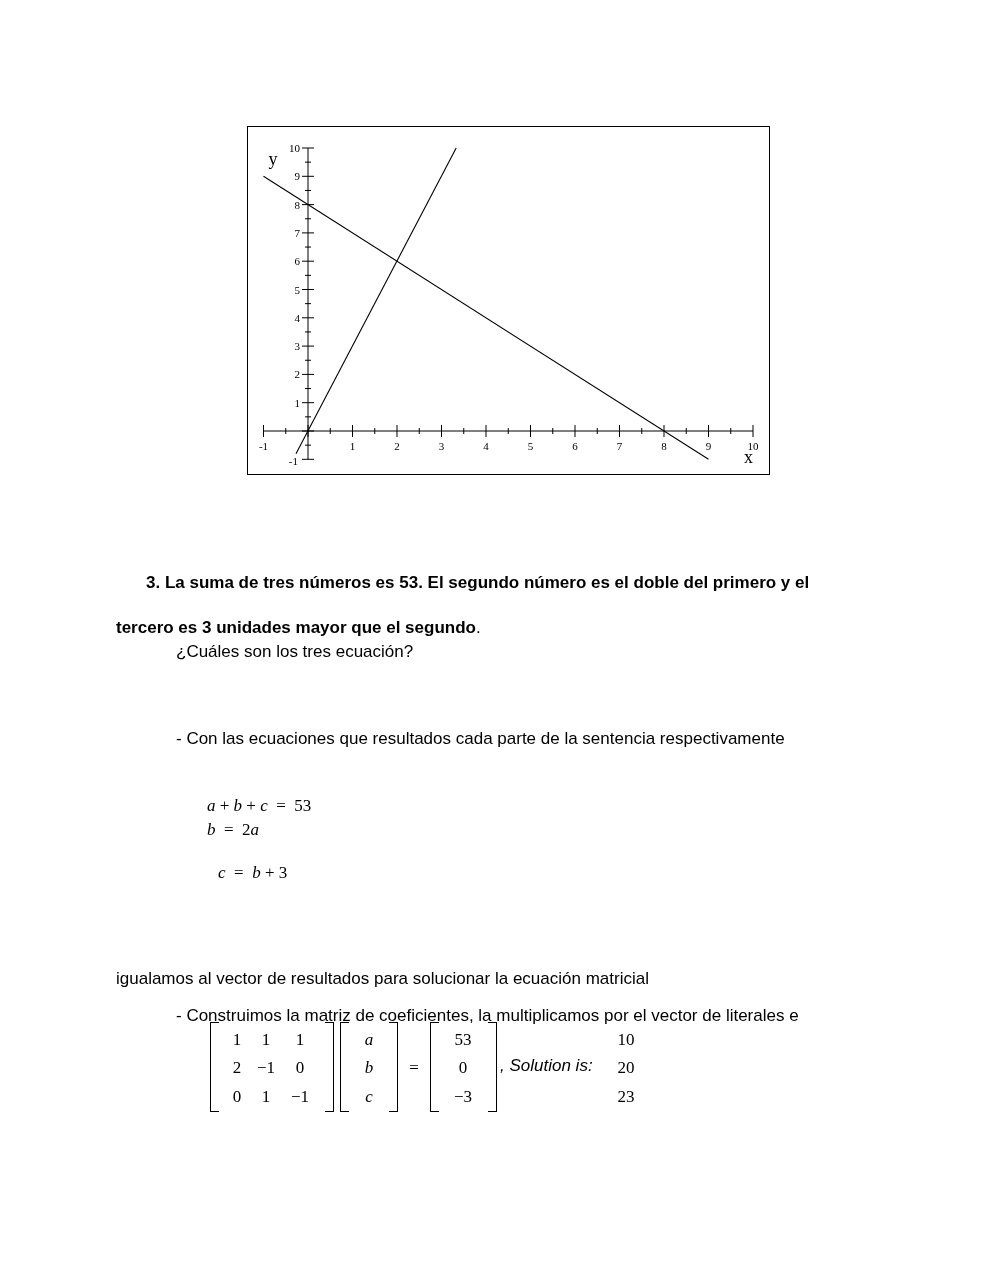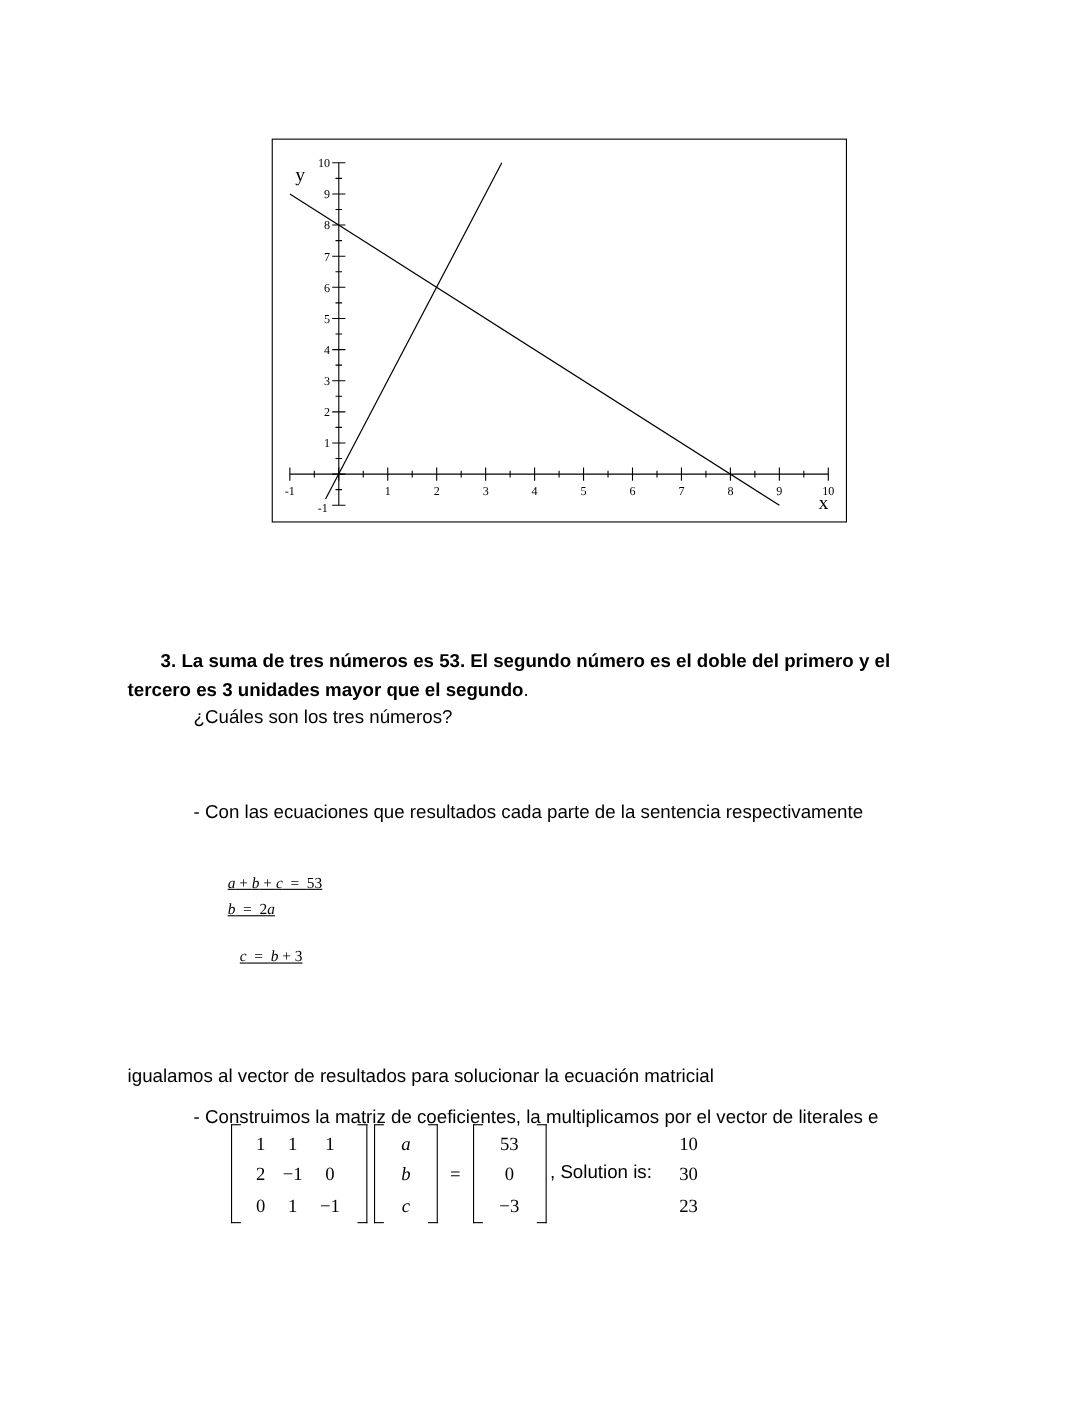--- a/index.html
+++ b/index.html
@@ -3,21 +3,21 @@
 <meta charset="utf-8">
 <style>
   html, body { margin:0; padding:0; background:#ffffff; }
   body { width:990px; height:1280px; position:relative; overflow:hidden; color:#000; }
   .sans { font-family: "Liberation Sans", sans-serif; }
   .abs { position:absolute; }
   #plot-frame { left:247px; top:126px; width:523px; height:349px; border:1px solid #000; box-sizing:border-box; }
   #plot-svg { position:absolute; left:0; top:0; }
   .txt { font-size:17px; line-height:20px; white-space:nowrap; }
   .bold { font-weight:bold; }
-  .math { font-family: "Liberation Serif", serif; font-size:14px; white-space:nowrap;text-decoration:underline; }
+  .math { font-family: "Liberation Serif", serif; font-size:17px; white-space:nowrap; }
   .math i { font-style:italic; }
   .bracket { position:absolute; border:1.4px solid #000; box-sizing:border-box; }
   .bl { border-right:none; width:9px; }
   .br { border-left:none; width:9px; }
   .cell { position:absolute; width:30px; text-align:center; font-family:"Liberation Serif", serif; font-size:17px; }
 </style>
 </head>
 <body>
 
 <div id="plot-frame" class="abs">
@@ -92,27 +92,27 @@
       <text x="52" y="81.6" text-anchor="end" font-size="11" font-family="Liberation Serif, serif">8</text>
       <text x="52" y="53.29999999999998" text-anchor="end" font-size="11" font-family="Liberation Serif, serif">9</text>
       <text x="52" y="25" text-anchor="end" font-size="11" font-family="Liberation Serif, serif">10</text>
       <text x="500.55" y="336" text-anchor="middle" font-size="18" font-family="Liberation Serif, serif">x</text>
       <text x="25" y="37.97999999999996" text-anchor="middle" font-size="18" font-family="Liberation Serif, serif">y</text>
       <line x1="15.5" y1="49.29999999999998" x2="460.5" y2="332.3" stroke="#000" stroke-width="1.1"></line>
       <line x1="47.985" y1="326.64" x2="208.185" y2="21" stroke="#000" stroke-width="1.1"></line>
     </svg>
 </div>
 
-<div class="abs txt sans bold" style="left:146px; top:573px;margin-top:18px;">
+<div class="abs txt sans bold" style="left:146px; top:573px;">
   <span>3</span><span>. La suma de tres números es 53. El segundo número es el doble del primero y el</span>
 </div>
 <div class="abs txt sans" style="left:116px; top:618px;">
   <span class="bold">tercero es 3 unidades mayor que el segundo</span><span>.</span>
 </div>
-<div class="abs txt sans" style="left:176px; top:642px;">¿Cuáles son los tres números?</div>
+<div class="abs txt sans" style="left:176px; top:642px;">¿Cuáles son los tres ecuación?</div>
 
 <div class="abs txt sans" style="left:176px; top:729px;">- Con las ecuaciones que resultados cada parte de la sentencia respectivamente</div>
 
 <div class="abs math" style="left:207px; top:796px;">
   <i>a</i> + <i>b</i> + <i>c</i> &nbsp;=&nbsp; <span>53</span>
 </div>
 <div class="abs math" style="left:207px; top:820px;">
   <i>b</i> &nbsp;=&nbsp; 2<i>a</i>
 </div>
 <div class="abs math" style="left:194px; top:863px;margin-left:24px;">
@@ -144,17 +144,17 @@
   <div class="cell" style="left:354px; top:1087px; font-style:italic;">c</div>
 
   <div class="cell" style="left:399px; top:1058px;">=</div>
 
   <div class="bracket bl" style="left:430px; top:1022px; height:90px;"></div>
   <div class="bracket br" style="left:488px; top:1022px; height:90px;"></div>
   <div class="cell" style="left:448px; top:1030px;">53</div>
   <div class="cell" style="left:448px; top:1058px;">0</div>
   <div class="cell" style="left:448px; top:1087px;">−3</div>
 
-  <div class="abs txt sans" style="left:500px; top:1056px;">, Solution is:</div>
+  <div class="abs txt sans" style="left:500px; top:1056px;font-style:italic;">, Solution is:</div>
   <div class="cell" style="left:611px; top:1030px;">10</div>
-  <div class="cell" style="left:611px; top:1058px;">30</div>
+  <div class="cell" style="left:611px; top:1058px;">20</div>
   <div class="cell" style="left:611px; top:1087px;">23</div>
 </div>
 
 </body></html>

